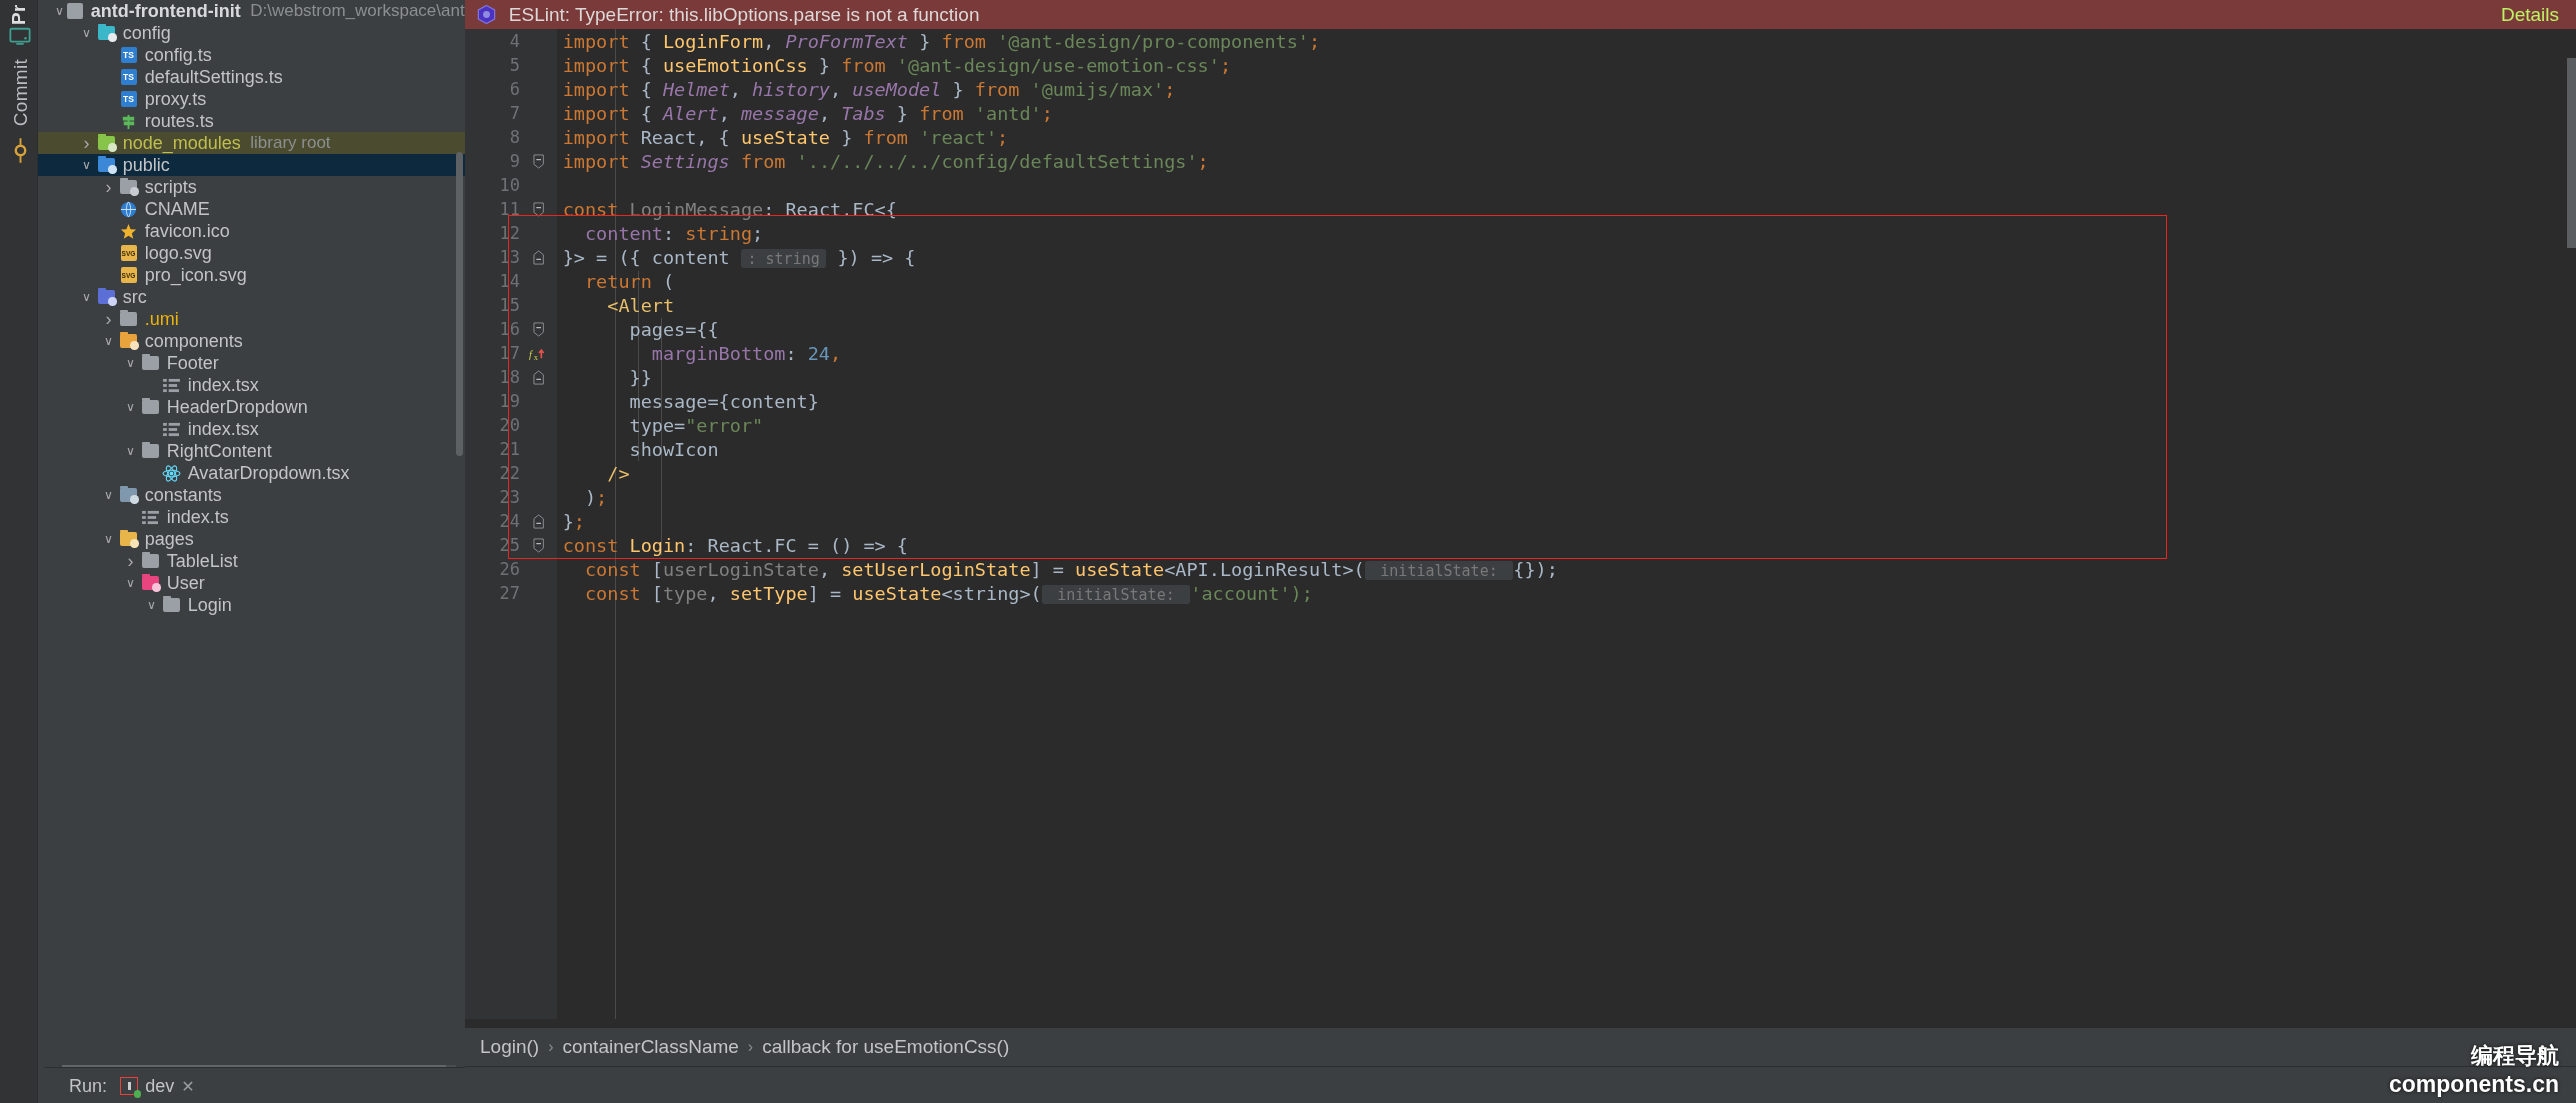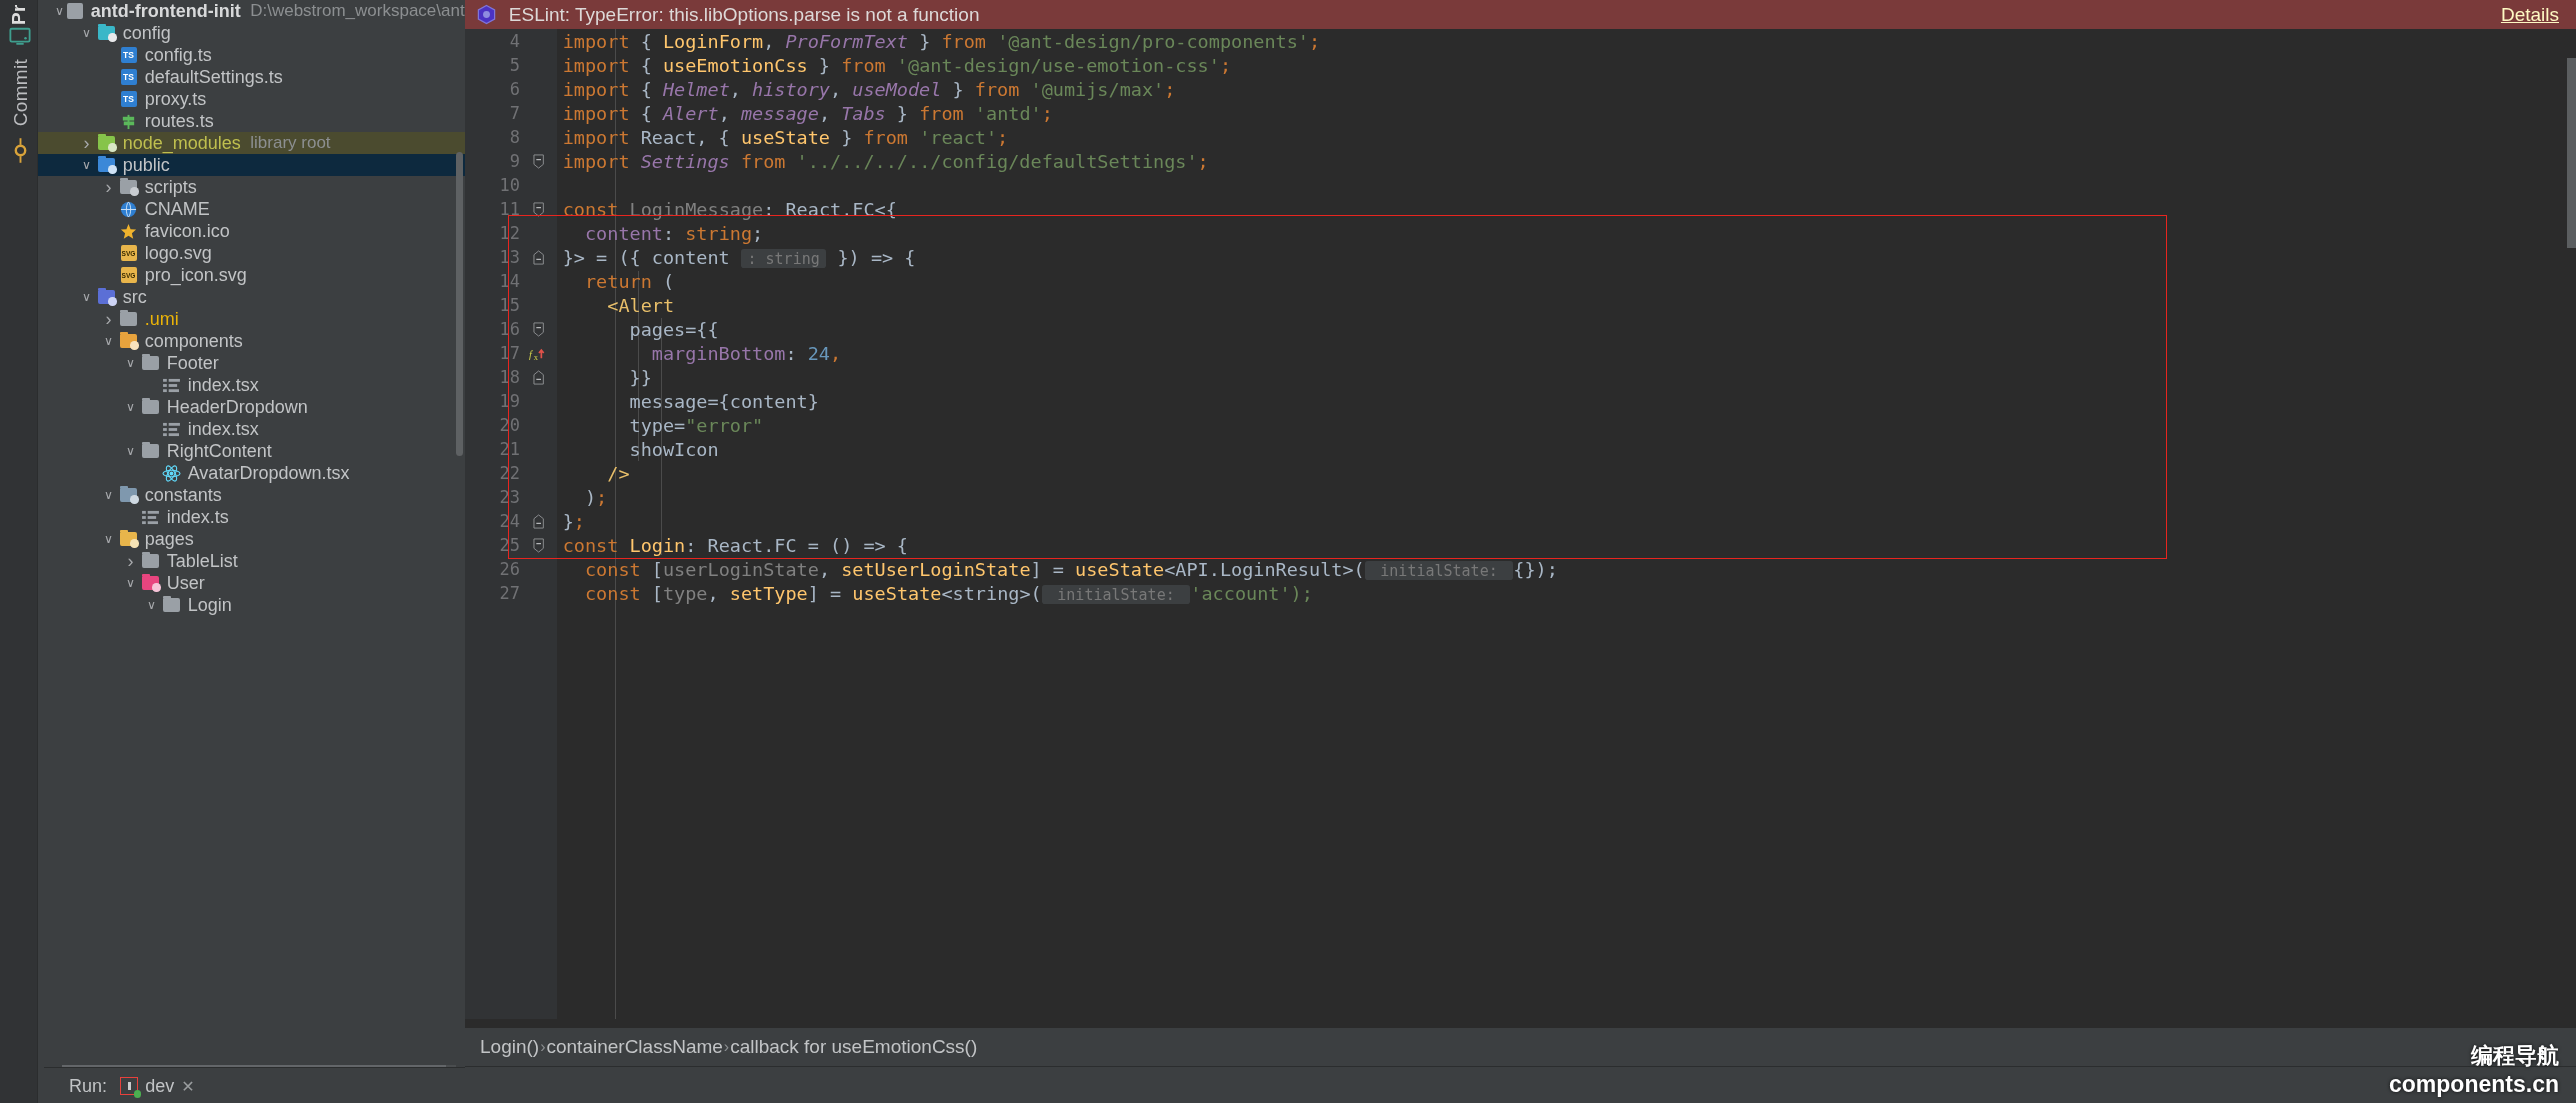--- a/index.html
+++ b/index.html
@@ -85,21 +85,21 @@
   .run-close { color:#9a9d9f; font-size:16px; }
 
   
   .editor-wrap { flex:1; position:relative; background:#2b2b2b; height:1104px; overflow:hidden; }
 
   .eslint-bar {
     height: 29px; background:#7a3a3a; display:flex; align-items:center;
     padding: 0 17px 0 11.4px; gap:11.4px; position:relative;
   }
   .eslint-bar .msg { color:#ddd9d8; font-size:19px; white-space:nowrap; }
-  .eslint-bar .details { margin-left:auto; color:#fef9c3; font-size:19px;text-decoration:underline; }
+  .eslint-bar .details { margin-left:auto; color:#bef264; font-size:19px; }
   .hexicon { width:21px;height:21px; position:relative; flex:0 0 21px; }
 
   .code-area { position:relative; height: 990px; background:#2b2b2b; overflow:hidden; }
   .gutter { position:absolute; left:0; top:0; width:71px; height:100%; background:#313335; }
   .fold-strip { position:absolute; left:71px; top:0; width:21px; height:100%; background:#313335; }
   .code-lines {
     position:absolute; left:0; top:0; right:0;
     font-family: "DejaVu Sans Mono", monospace; font-size:18.5px;
   }
   .cl { height:24px; display:flex; align-items:center; white-space:pre; position:relative; }
@@ -127,21 +127,21 @@
   .iguide { position:absolute; top:0; width:0.9px; height:100%; background:#4b4b4b; }
 
   
   .redbox {
     position:absolute; border:1.9px solid #e8251f; pointer-events:none;
   }
 
   
   .breadcrumb {
     position:absolute; bottom:38px; left:0; right:0; height:38px;
-    background:#3c3f41; display:flex; align-items:center; gap:1px;
+    background:#3c3f41; display:flex; align-items:center; gap:9px;
     padding-left:15px; font-size:19px; color:#c2c4c6;
   }
   .bc-sep { color:#8a8d8f; font-size:16px; }
   .bottom-strip { position:absolute; bottom:0; left:0; right:0; height:38px; background:#3c3f41; border-top:0.9px solid #2b2d2e;}
 
   .watermark {
     position:absolute; right:17px; bottom:5.7px; text-align:right;
     color:#ffffff; font-size:21px; line-height:1.25; font-weight:600;
     text-shadow: 0 0 3.8px rgba(0,0,0,.8);
   }

